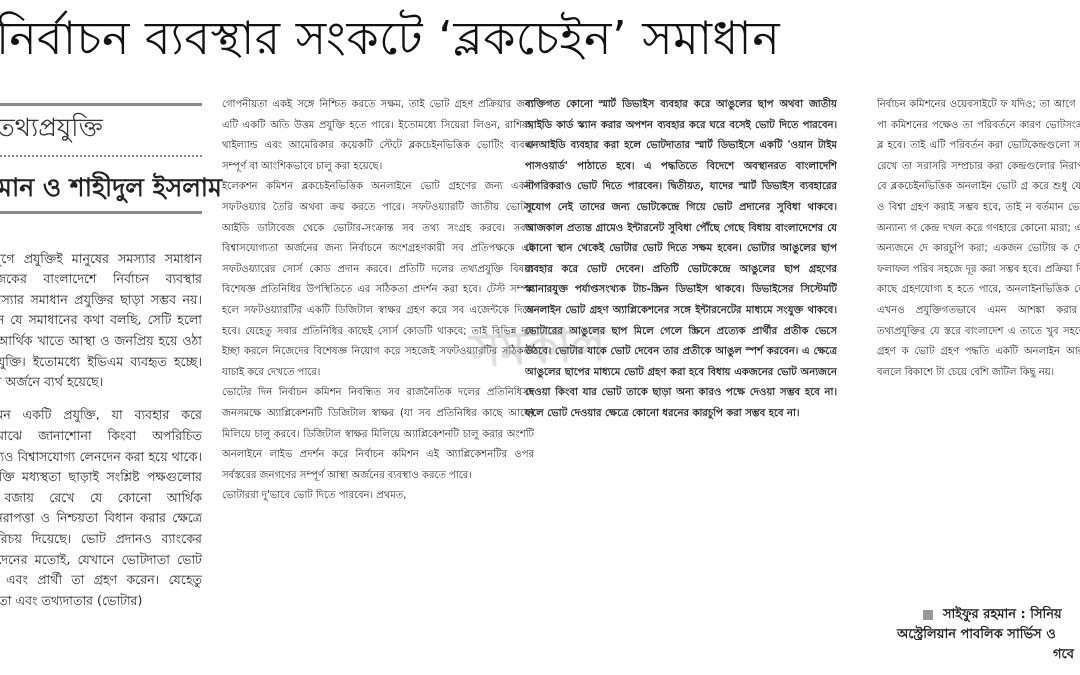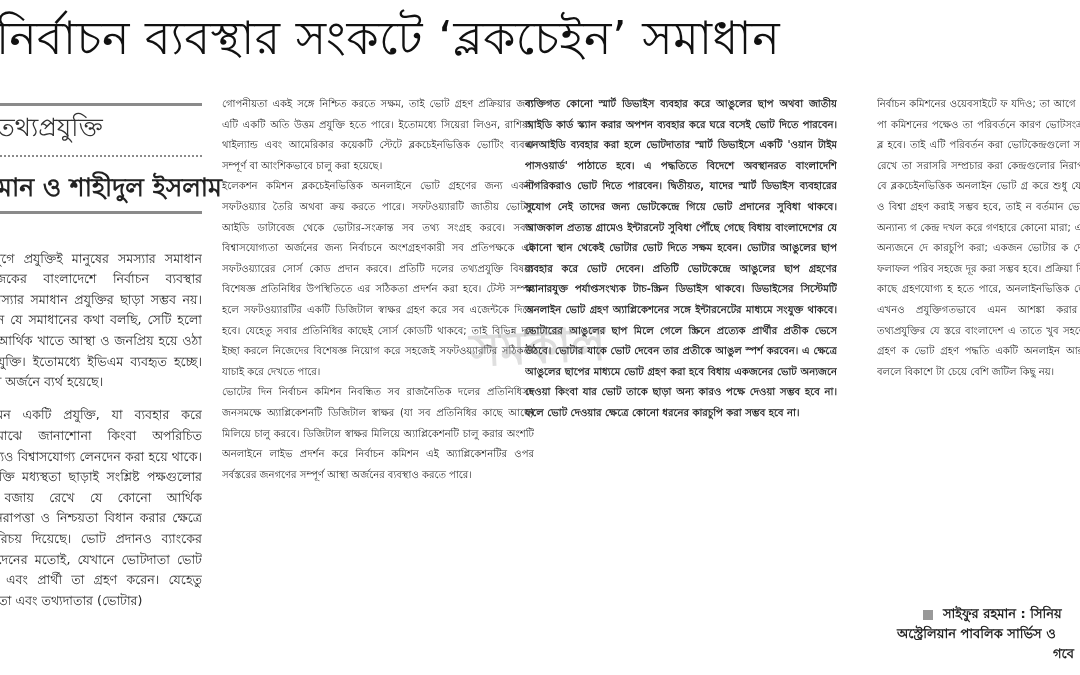--- a/index.html
+++ b/index.html
@@ -42,20 +42,21 @@
   <div class="lead-inner">
     <p style="text-align:justify;">কর্মের এই যুগে প্রযুক্তিই মানুষের সমস্যার সমাধান দিচ্ছে। আজকের বাংলাদেশে নির্বাচন ব্যবস্থার জটিলতম সমস্যার সমাধান প্রযুক্তির ছাড়া সম্ভব নয়। আমরা এখানে যে সমাধানের কথা বলছি, সেটি হলো ব্যবহার করে আর্থিক খাতে আস্থা ও জনপ্রিয় হয়ে ওঠা 'ব্লকচেইন' প্রযুক্তি। ইতোমধ্যে ইভিএম ব্যবহৃত হচ্ছে। তবে তা আস্থা অর্জনে ব্যর্থ হয়েছে।</p>
     <p>ব্লকচেইন এমন একটি প্রযুক্তি, যা ব্যবহার করে পরস্পরের মাঝে জানাশোনা কিংবা অপরিচিত ব্যক্তিদের মধ্যেও বিশ্বাসযোগ্য লেনদেন করা হয়ে থাকে। ব্লকচেইন প্রযুক্তি মধ্যস্থতা ছাড়াই সংশ্লিষ্ট পক্ষগুলোর গোপনীয়তা বজায় রেখে যে কোনো আর্থিক লেনদেনের নিরাপত্তা ও নিশ্চয়তা বিধান করার ক্ষেত্রে সফলতার পরিচয় দিয়েছে। ভোট প্রদানও ব্যাংকের আর্থিক লেনদেনের মতোই, যেখানে ভোটদাতা ভোট প্রদান করেন এবং প্রার্থী তা গ্রহণ করেন। যেহেতু ব্লকচেইন স্বচ্ছতা এবং তথ্যদাতার (ভোটার)</p>
   </div>
 </div>
 
 <div class="col col2" style="height:575px;">
   <p>গোপনীয়তা একই সঙ্গে নিশ্চিত করতে সক্ষম, তাই ভোট গ্রহণ প্রক্রিয়ার জন্য এটি একটি অতি উত্তম প্রযুক্তি হতে পারে। ইতোমধ্যে সিয়েরা লিওন, রাশিয়া, থাইল্যান্ড এবং আমেরিকার কয়েকটি স্টেটে ব্লকচেইনভিত্তিক ভোটিং ব্যবস্থা সম্পূর্ণ বা আংশিকভাবে চালু করা হয়েছে।</p>
   <p>ইলেকশন কমিশন ব্লকচেইনভিত্তিক অনলাইনে ভোট গ্রহণের জন্য একটি সফটওয়্যার তৈরি অথবা ক্রয় করতে পারে। সফটওয়্যারটি জাতীয় ভোটার আইডি ডাটাবেজ থেকে ভোটার-সংক্রান্ত সব তথ্য সংগ্রহ করবে। সবার বিশ্বাসযোগ্যতা অর্জনের জন্য নির্বাচনে অংশগ্রহণকারী সব প্রতিপক্ষকে এই সফটওয়্যারের সোর্স কোড প্রদান করবে। প্রতিটি দলের তথ্যপ্রযুক্তি বিষয়ে বিশেষজ্ঞ প্রতিনিধির উপস্থিতিতে এর সঠিকতা প্রদর্শন করা হবে। টেস্ট সম্পন্ন হলে সফটওয়্যারটির একটি ডিজিটাল স্বাক্ষর গ্রহণ করে সব এজেন্টকে দিতে হবে। যেহেতু সবার প্রতিনিধির কাছেই সোর্স কোডটি থাকবে; তাই বিভিন্ন দল ইচ্ছা করলে নিজেদের বিশেষজ্ঞ নিয়োগ করে সহজেই সফটওয়্যারটির সঠিকতা যাচাই করে দেখতে পারে।</p>
   <p>ভোটের দিন নির্বাচন কমিশন নিবন্ধিত সব রাজনৈতিক দলের প্রতিনিধিসহ জনসমক্ষে অ্যাপ্লিকেশনটি ডিজিটাল স্বাক্ষর (যা সব প্রতিনিধির কাছে আছে) মিলিয়ে চালু করবে। ডিজিটাল স্বাক্ষর মিলিয়ে অ্যাপ্লিকেশনটি চালু করার অংশটি অনলাইনে লাইভ প্রদর্শন করে নির্বাচন কমিশন এই অ্যাপ্লিকেশনটির ওপর সর্বস্তরের জনগণের সম্পূর্ণ আস্থা অর্জনের ব্যবস্থাও করতে পারে।</p>
+  <p>ভোটাররা দু'ভাবে ভোট দিতে পারবেন। প্রথমত,</p>
 </div>
 
 <div class="col col3" style="height:575px;">
   <p>ব্যক্তিগত কোনো স্মার্ট ডিভাইস ব্যবহার করে আঙুলের ছাপ অথবা জাতীয় আইডি কার্ড স্ক্যান করার অপশন ব্যবহার করে ঘরে বসেই ভোট দিতে পারবেন। এনআইডি ব্যবহার করা হলে ভোটদাতার স্মার্ট ডিভাইসে একটি 'ওয়ান টাইম পাসওয়ার্ড' পাঠাতে হবে। এ পদ্ধতিতে বিদেশে অবস্থানরত বাংলাদেশি নাগরিকরাও ভোট দিতে পারবেন। দ্বিতীয়ত, যাদের স্মার্ট ডিভাইস ব্যবহারের সুযোগ নেই তাদের জন্য ভোটকেন্দ্রে গিয়ে ভোট প্রদানের সুবিধা থাকবে। আজকাল প্রত্যন্ত গ্রামেও ইন্টারনেট সুবিধা পৌঁছে গেছে বিধায় বাংলাদেশের যে কোনো স্থান থেকেই ভোটার ভোট দিতে সক্ষম হবেন। ভোটার আঙুলের ছাপ ব্যবহার করে ভোট দেবেন। প্রতিটি ভোটকেন্দ্রে আঙুলের ছাপ গ্রহণের স্ক্যানারযুক্ত পর্যাপ্তসংখ্যক টাচ-স্ক্রিন ডিভাইস থাকবে। ডিভাইসের সিস্টেমটি অনলাইন ভোট গ্রহণ অ্যাপ্লিকেশনের সঙ্গে ইন্টারনেটের মাধ্যমে সংযুক্ত থাকবে। ভোটারের আঙুলের ছাপ মিলে গেলে স্ক্রিনে প্রত্যেক প্রার্থীর প্রতীক ভেসে উঠবে। ভোটার যাকে ভোট দেবেন তার প্রতীকে আঙুল স্পর্শ করবেন। এ ক্ষেত্রে আঙুলের ছাপের মাধ্যমে ভোট গ্রহণ করা হবে বিধায় একজনের ভোট অন্যজনে দেওয়া কিংবা যার ভোট তাকে ছাড়া অন্য কারও পক্ষে দেওয়া সম্ভব হবে না। ফলে ভোট দেওয়ার ক্ষেত্রে কোনো ধরনের কারচুপি করা সম্ভব হবে না।</p>
 </div>
 
 <div class="col col4" style="height:505px;">
   <p>নির্বাচন কমিশনের ওয়েবসাইটে ফ যদিও; তা আগে থেকেই দেখতে পা কমিশনের পক্ষেও তা পরিবর্তনে কারণ ভোটসংক্রান্ত সব তথ্যই ব্ল হবে। তাই এটি পরিবর্তন করা ভোটকেন্দ্রগুলো সারাক্ষণ সিসিটি রেখে তা সরাসরি সম্প্রচার করা কেন্দ্রগুলোর নিরাপত্তাও বহু গুণ বে ব্লকচেইনভিত্তিক অনলাইন ভোট গ্র করে শুধু যে সহজ, নির্ভুল ও বিশ্বা গ্রহণ করাই সম্ভব হবে, তাই ন বর্তমান ভোট ব্যবস্থাপনার অন্যান্য গ কেন্দ্র দখল করে গণহারে কোনো মারা; একজনের ভোট অন্যজনে দে কারচুপি করা; একজন ভোটার ক দেওয়া; ভোটের ফলাফল পরিব সহজে দূর করা সম্ভব হবে। প্রক্রিয়া বিধায় তা সবার কাছে গ্রহণযোগ্য হ হতে পারে, অনলাইনভিত্তিক ভোট বাংলাদেশ এখনও প্রযুক্তিগতভাবে এমন আশঙ্কা করার কোনো কা তথ্যপ্রযুক্তির যে স্তরে বাংলাদেশ এ তাতে খুব সহজেই এ প্রক্রিয়া গ্রহণ ক ভোট গ্রহণ পদ্ধতি একটি অনলাইন আরও সহজভাবে বললে বিকাশে টা চেয়ে বেশি জটিল কিছু নয়।</p>
 </div>
 

